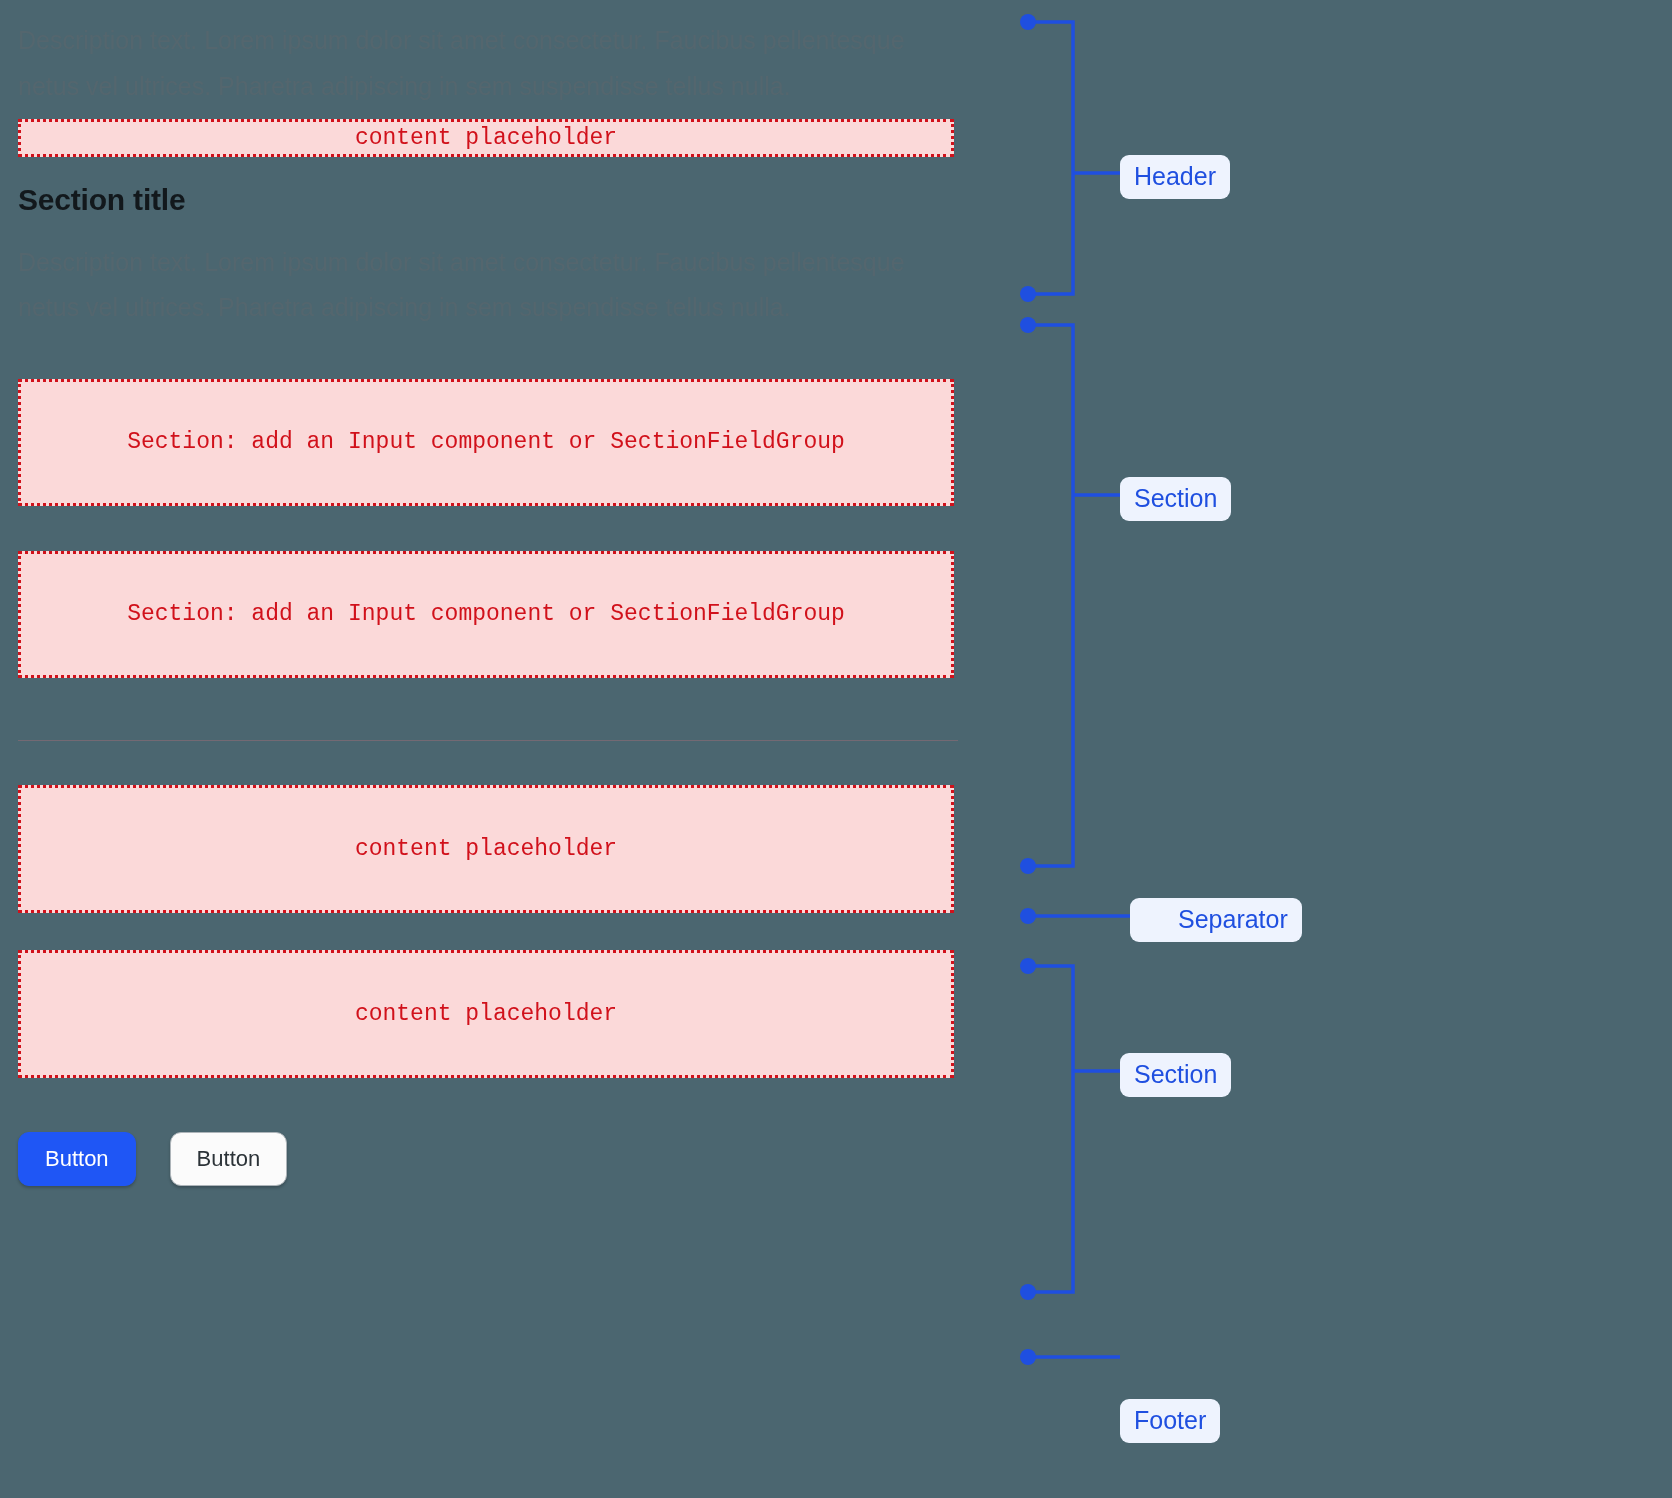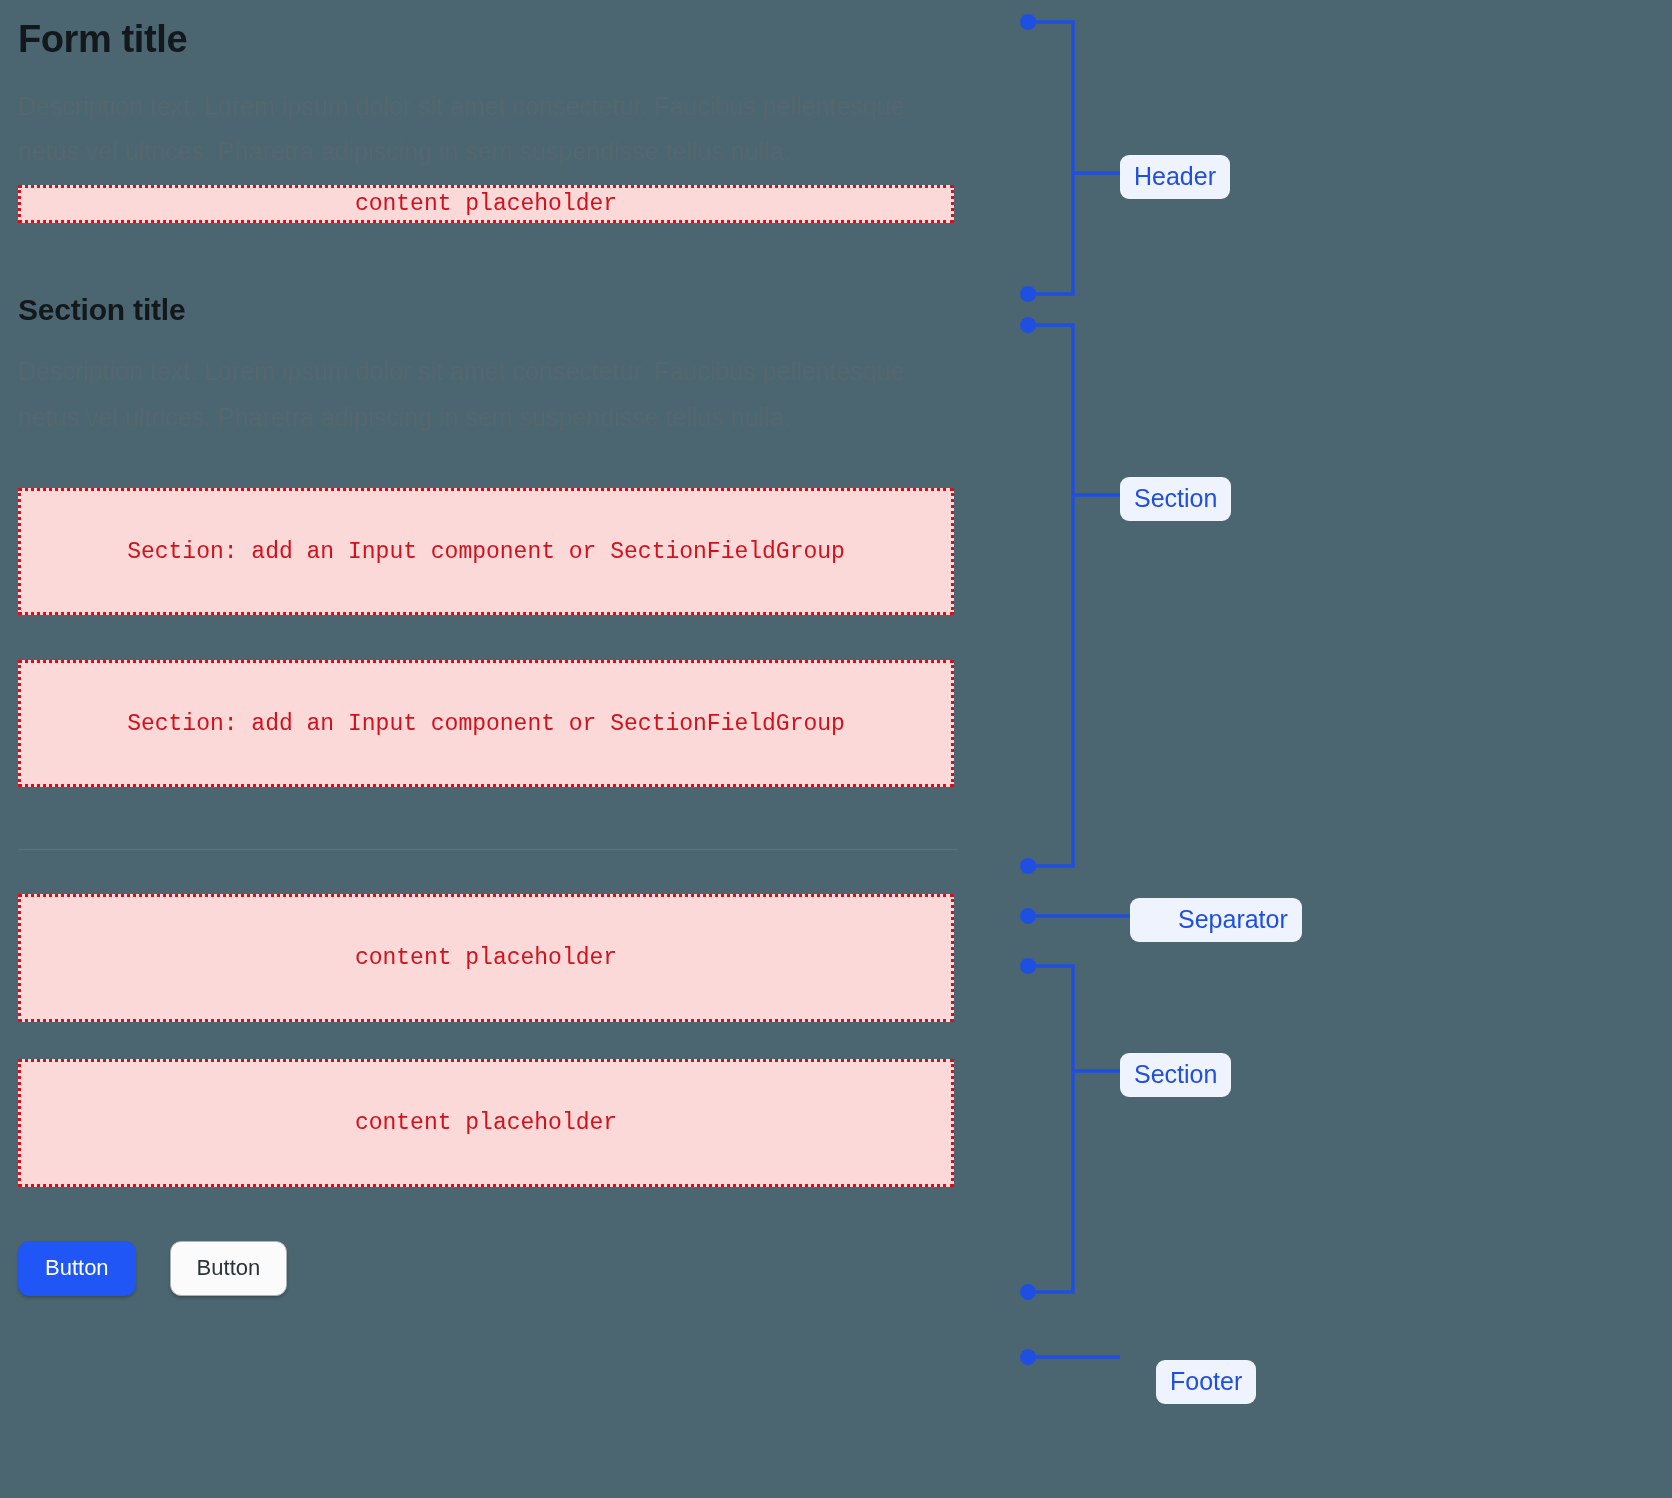--- a/index.html
+++ b/index.html
@@ -126,26 +126,25 @@
     pointer-events: auto;
     line-height: 1.2;
   }
 </style>
 </head>
 <body>
 
 <div id="form-root">
 
   <div>
-    <h1 class="form-title">Form title</h1>
     <p class="desc-text">Description text. Lorem ipsum dolor sit amet consectetur. Faucibus pellentesque netus vel ultrices. Pharetra adipiscing in sem suspendisse tellus nulla.</p>
     <div class="placeholder ph-slim" style="margin-top:10px;">content placeholder</div>
   </div>
 
-  <div style="margin-top:70px;">
+  <div style="margin-top:26px;">
     <h2 class="section-title">Section title</h2>
     <p class="desc-text">Description text. Lorem ipsum dolor sit amet consectetur. Faucibus pellentesque netus vel ultrices. Pharetra adipiscing in sem suspendisse tellus nulla.</p>
     <div class="placeholder ph-medium" style="margin-top:48px;">Section: add an Input component or SectionFieldGroup</div>
     <div class="placeholder ph-medium" style="margin-top:45px;">Section: add an Input component or SectionFieldGroup</div>
   </div>
 
   <div class="separator-line" style="margin-top:62px;"></div>
 
   <div style="margin-top:44px;">
     <div class="placeholder ph-tall">content placeholder</div>
@@ -189,14 +188,14 @@
   </svg>
 
   <div class="anno-pill" style="left:1120px; top:155px;">Header</div>
 
   <div class="anno-pill" style="left:1120px; top:477px;">Section</div>
 
   <div class="anno-pill" style="left:1130px; top:898px;padding-left:48px;">Separator</div>
 
   <div class="anno-pill" style="left:1120px; top:1053px;">Section</div>
 
-  <div class="anno-pill" style="left:1120px; top:1360px;margin-left:36px;">Footer</div>
+  <div class="anno-pill" style="left:1120px; top:1399px;">Footer</div>
 </div>
 
 </body></html>

